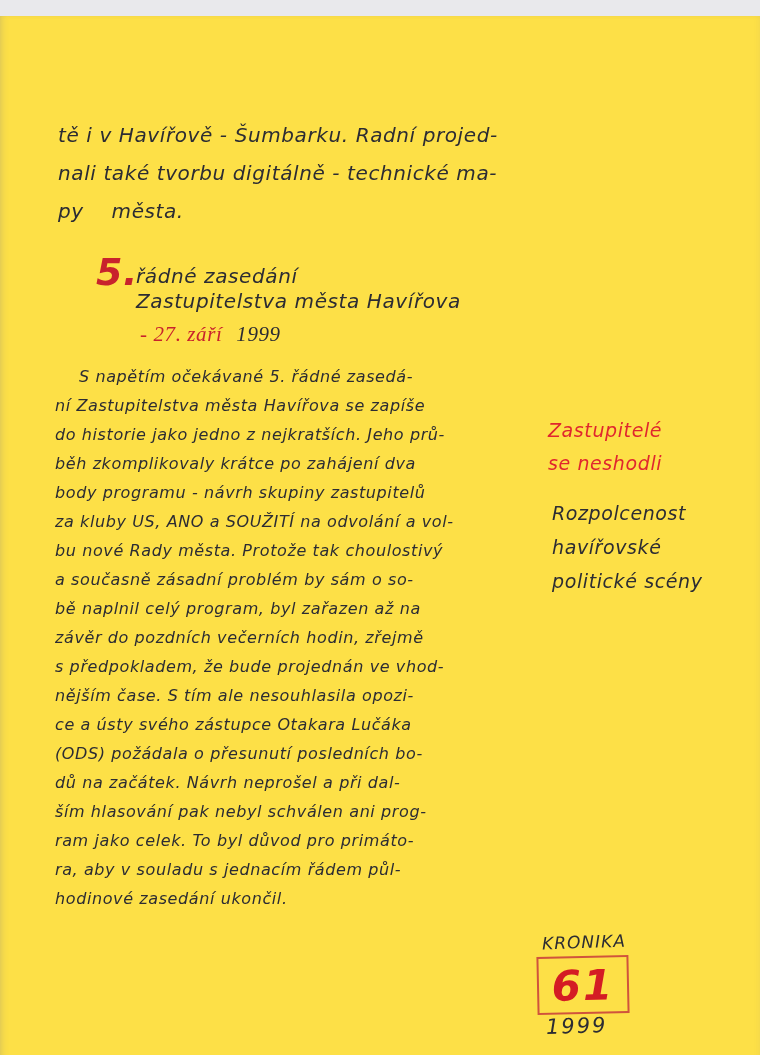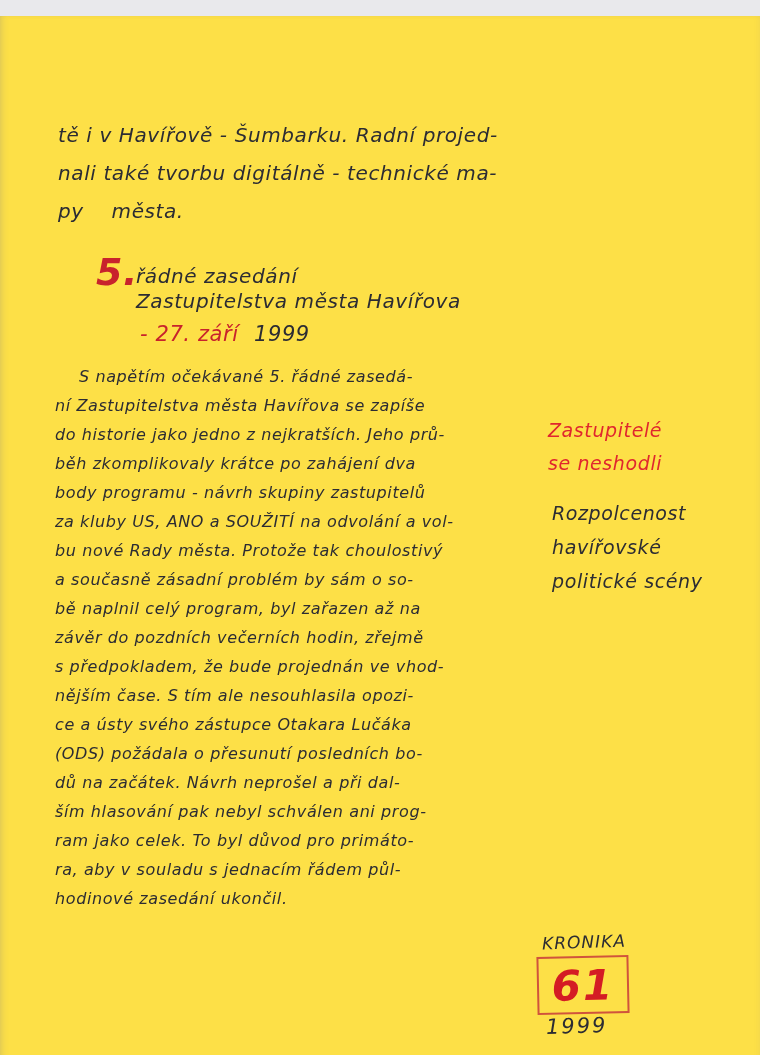--- a/index.html
+++ b/index.html
@@ -30,20 +30,21 @@
     font-size:38px;font-weight:bold;font-style:italic;
     color:#c8232c;
   }
   .heading-lines{
     position:absolute;left:136px;top:248px;width:420px;
     font-size:20px;line-height:25px;
   }
   .heading-date{
     position:absolute;left:140px;top:306px;
     font-size:21px;
+    font-family:Liberation Serif, serif;
   }
   .heading-date .red{color:#c8232c;}
   .heading-date .year{color:#2c2c33;margin-left:8px;}
   .main-par{
     position:absolute;left:55px;top:346px;width:495px;
     font-size:16px;line-height:29px;
     text-indent:24px;
   }
   .note-red{
     position:absolute;left:548px;top:398px;width:190px;

